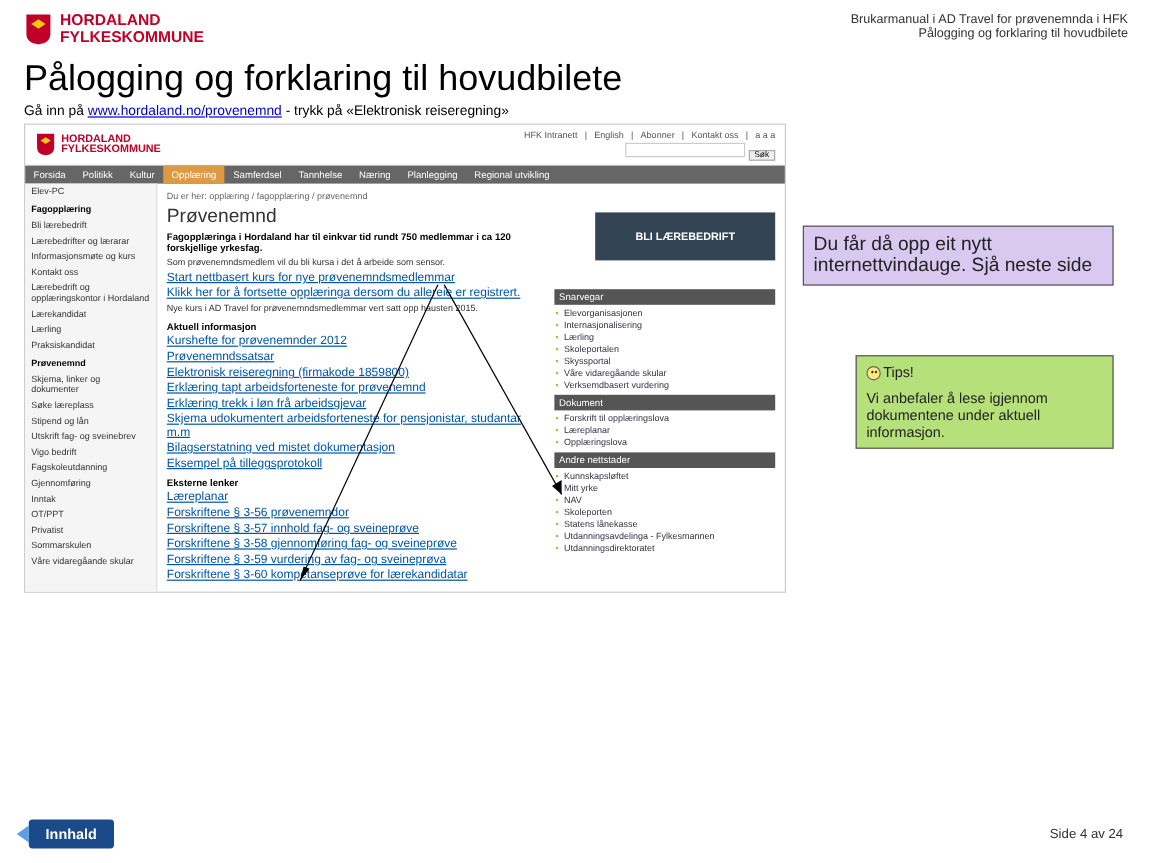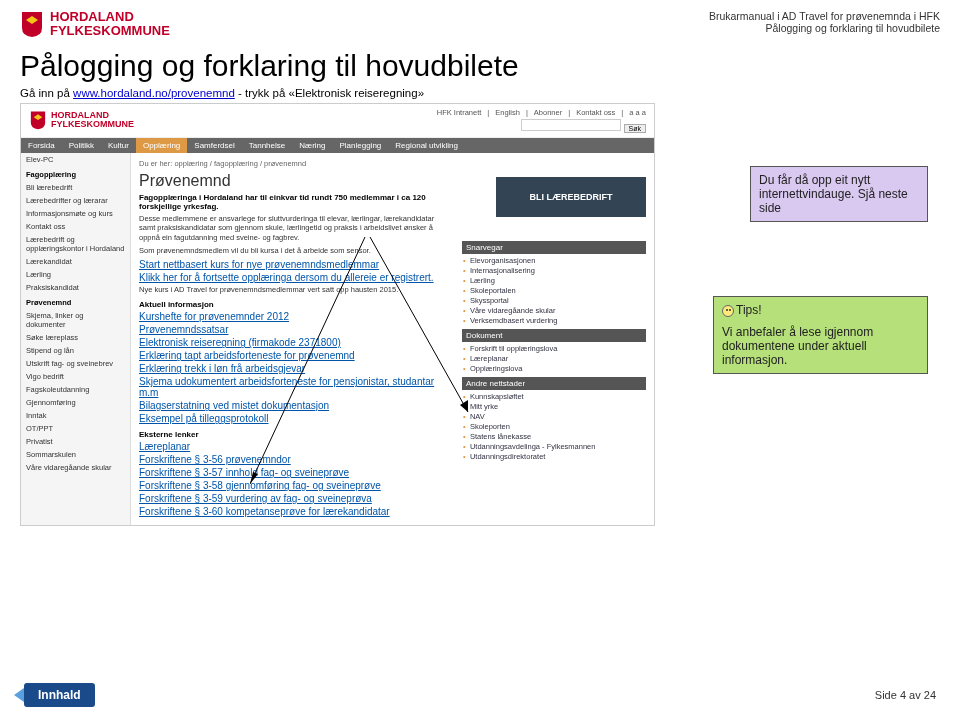--- a/index.html
+++ b/index.html
@@ -98,26 +98,26 @@
   .ss-cols { display: flex; gap: 10px; }
   .ss-col { flex: 1; }
   .ss-boxhead { background: #555; color: #fff; font-size: 8px; padding: 2px 4px; margin-bottom: 2px; margin-top:4px; }
   .ss-li { font-size: 7.5px; color: #334; padding-left: 8px; position: relative; margin-bottom: 1px; }
   .ss-li::before { content: "•"; position: absolute; left: 1px; color: #d94; }
   .ss-section { font-weight: bold; font-size: 8px; margin: 6px 0 2px 0; }
   .ss-banner { position: absolute; right: 8px; top: 24px; width: 150px; height: 40px; background: #345; color:#fff; font-size:9px; font-weight:bold; display:flex; align-items:center; justify-content:center; }
   .callout-purple {
     position: absolute;
     right: 32px;
-    top: 166px;
-    width: 178px;
+    top: 188px;
+    width: 259px;
     background: #d9c8f0;
     border: 1px solid #555;
     padding: 6px 8px;
-    font-size: 12px;
+    font-size: 16px;
     color: #222;
   }
   .callout-green {
     position: absolute;
     right: 32px;
     top: 296px;
     width: 215px;
     background: #b5e07a;
     border: 1px solid #555;
     padding: 6px 8px;
@@ -255,29 +255,28 @@
         <div class="grp">Sommarskulen</div>
         <div class="grp">Våre vidaregåande skular</div>
       </div>
       <div class="ss-main">
         <div class="ss-breadcrumb">Du er her: opplæring / fagopplæring / prøvenemnd</div>
         <div class="ss-h1">Prøvenemnd</div>
         <div class="ss-banner">BLI LÆREBEDRIFT</div>
         <div class="ss-cols">
           <div class="ss-col" style="flex:1.7">
             <div class="ss-lead">Fagopplæringa i Hordaland har til einkvar tid rundt 750 medlemmar i ca 120 forskjellige yrkesfag.</div>
-            <div class="ss-p">Desse medlemmene er ansvarlege for sluttvurderinga til elevar, lærlingar, lærekandidatar samt praksiskandidatar som gjennom skule, lærlingetid og praksis i arbeidslivet ønsker å oppnå ein fagutdanning med sveine- og fagbrev.</div>
             <div class="ss-p">Som prøvenemndsmedlem vil du bli kursa i det å arbeide som sensor.</div>
             <a class="ss-link">Start nettbasert kurs for nye prøvenemndsmedlemmar</a>
             <a class="ss-link">Klikk her for å fortsette opplæringa dersom du allereie er registrert.</a>
             <div class="ss-p">Nye kurs i AD Travel for prøvenemndsmedlemmar vert satt opp hausten 2015.</div>
             <div class="ss-section">Aktuell informasjon</div>
             <a class="ss-link">Kurshefte for prøvenemnder 2012</a>
             <a class="ss-link">Prøvenemndssatsar</a>
-            <a class="ss-link">Elektronisk reiseregning (firmakode 2371800)</a>
+            <a class="ss-link">Elektronisk reiseregning (firmakode 1859800)</a>
             <a class="ss-link">Erklæring tapt arbeidsforteneste for prøvenemnd</a>
             <a class="ss-link">Erklæring trekk i løn frå arbeidsgjevar</a>
             <a class="ss-link">Skjema udokumentert arbeidsforteneste for pensjonistar, studantar m.m</a>
             <a class="ss-link">Bilagserstatning ved mistet dokumentasjon</a>
             <a class="ss-link">Eksempel på tilleggsprotokoll</a>
             <div class="ss-section">Eksterne lenker</div>
             <a class="ss-link">Læreplanar</a>
             <a class="ss-link">Forskriftene § 3-56 prøvenemndor</a>
             <a class="ss-link">Forskriftene § 3-57 innhold fag- og sveineprøve</a>
             <a class="ss-link">Forskriftene § 3-58 gjennomføring fag- og sveineprøve</a>

